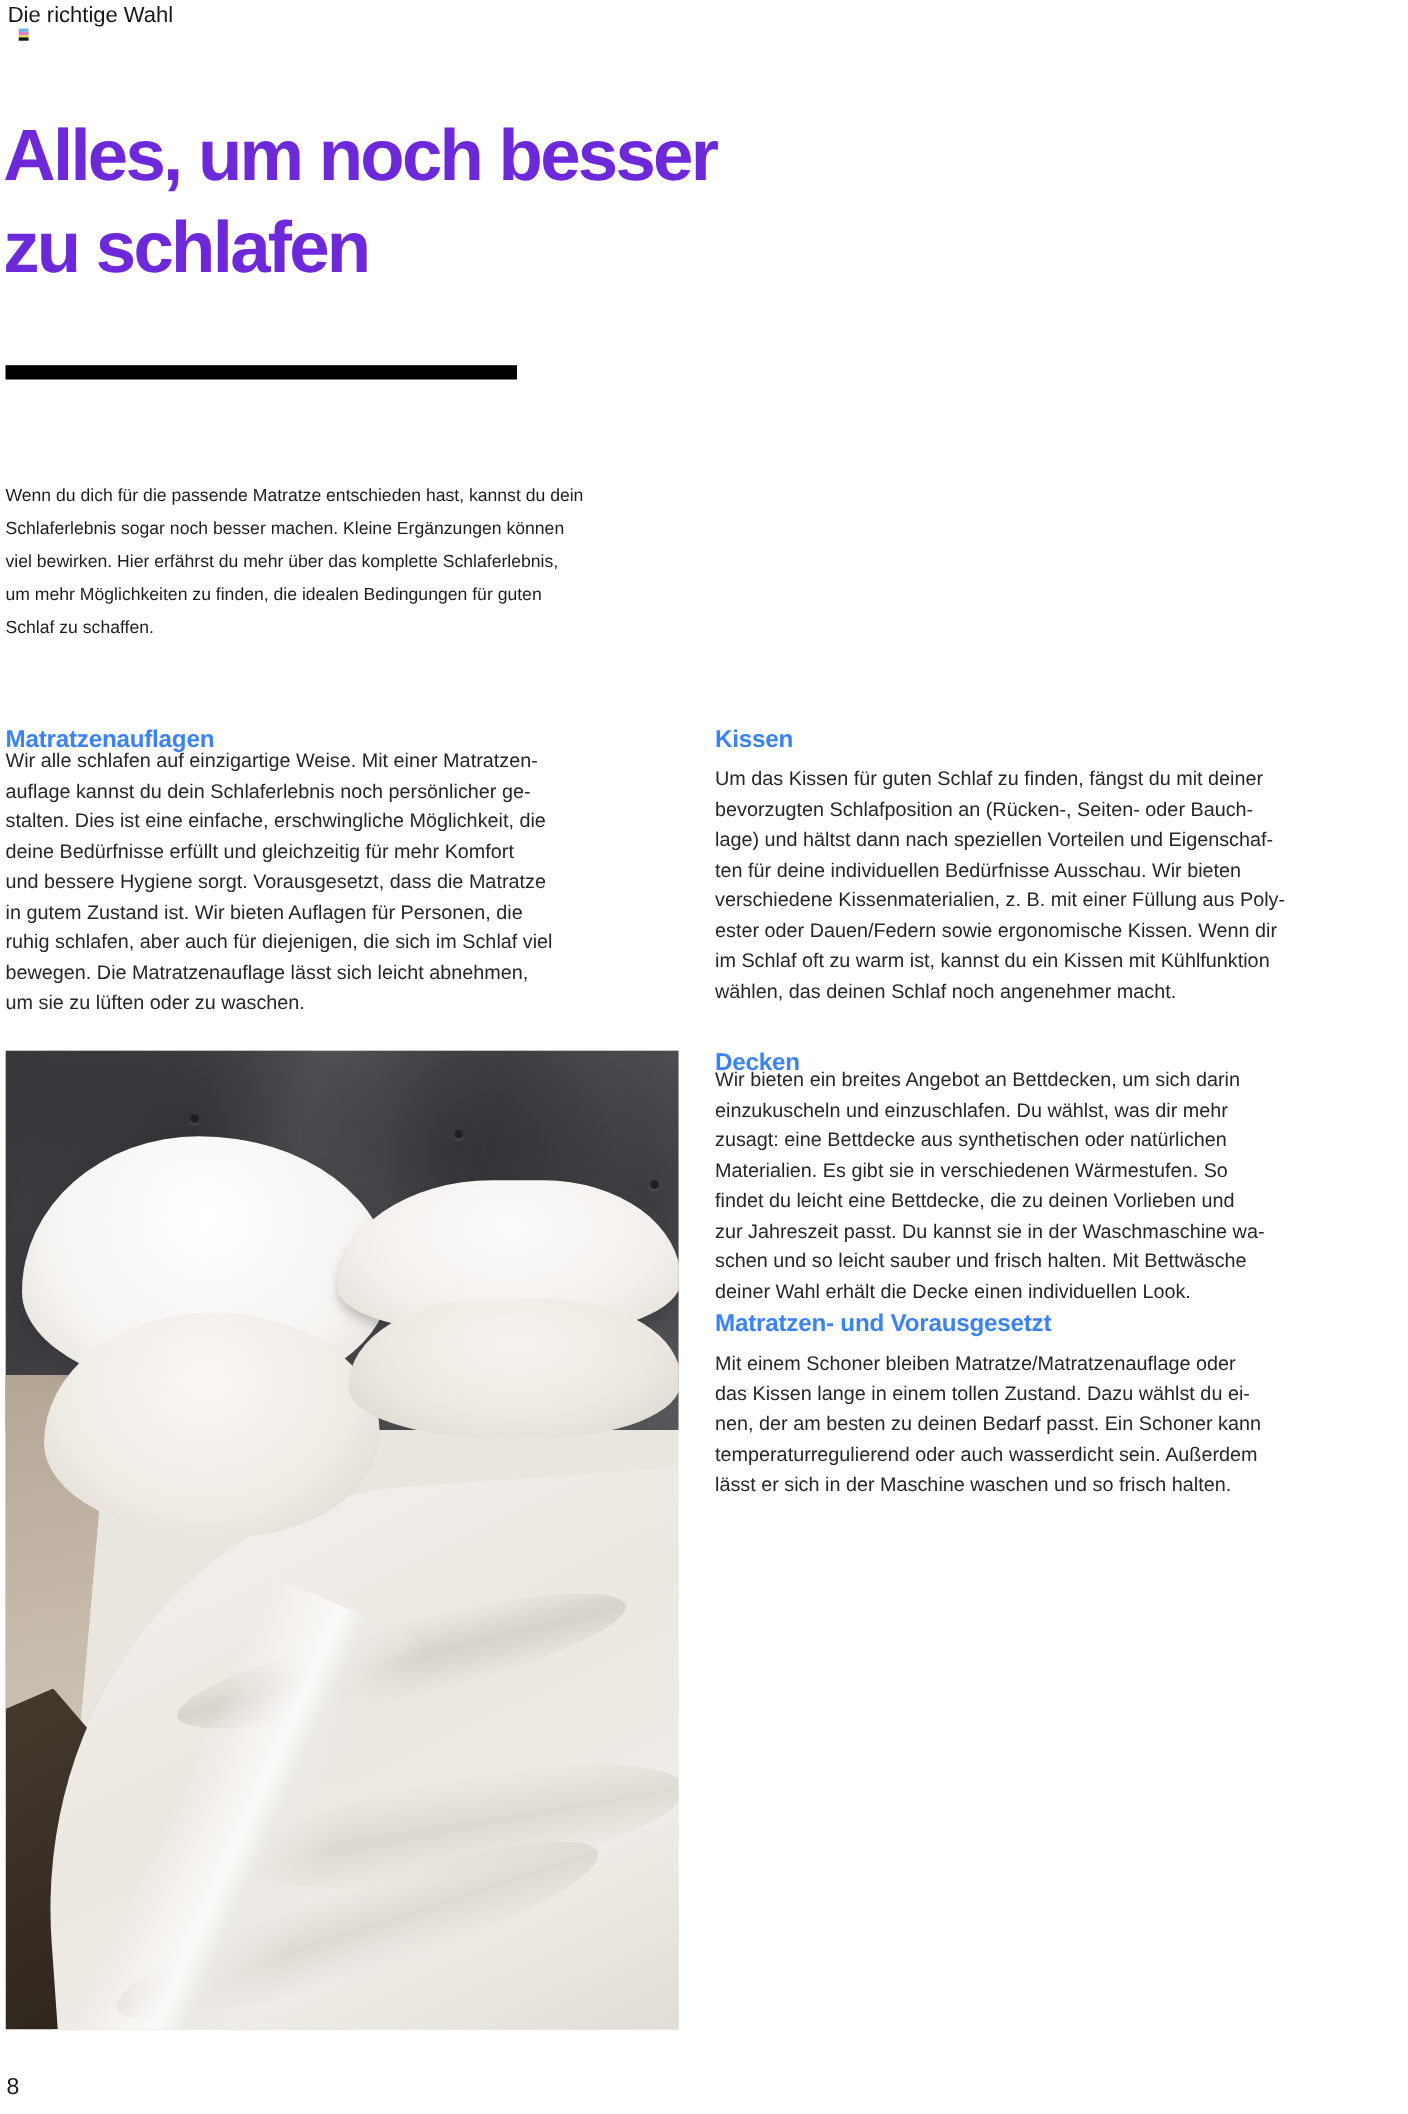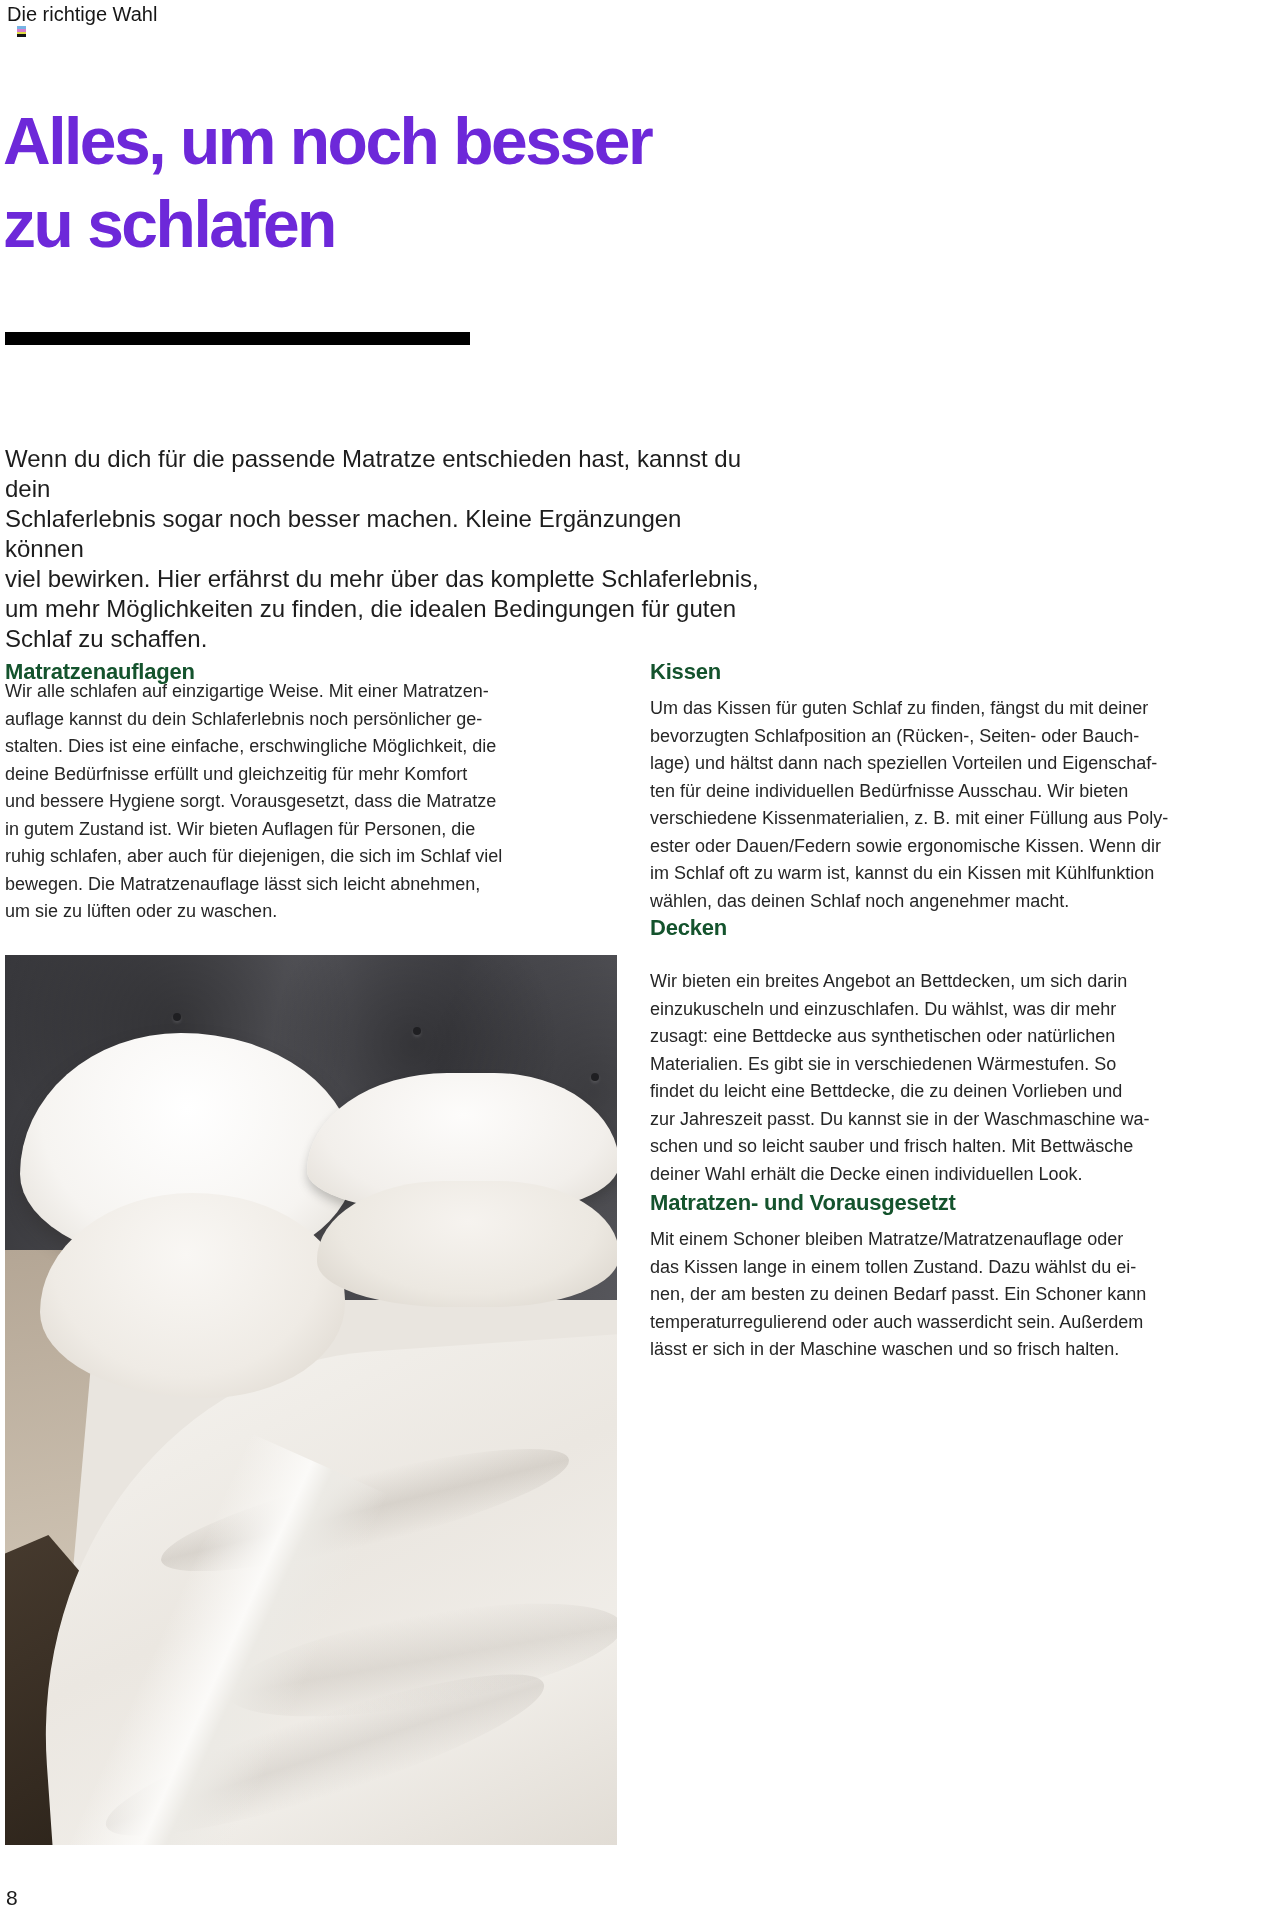--- a/index.html
+++ b/index.html
@@ -17,32 +17,32 @@
   .pm-2{background:#d97ccb;}
   .pm-3{background:#e0da43;}
   .pm-4{background:#141414;}
 
   .page-title{
     left:3px;top:56px;width:900px;font-size:66px;font-weight:bold;color:#6d28d9;
     line-height:83px;letter-spacing:-2.5px;
   }
   .title-rule{left:5px;top:332px;width:465px;height:13px;background:#000000;}
 
-  .intro{left:5px;top:420px;width:760px;font-size:24px;line-height:30px;color:#1d1d1d;}
+  .intro{left:5px;top:420px;width:760px;font-size:16px;line-height:30px;color:#1d1d1d;}
 
-  .sec-head{font-size:22px;font-weight:bold;color:#14532d;letter-spacing:-0.2px;}
+  .sec-head{font-size:22px;font-weight:bold;color:#3b82f6;letter-spacing:-0.2px;}
   .sec-body{font-size:18px;line-height:27.5px;color:#262626;}
 
   .h-matratzen{left:5px;top:641px;}
   .b-matratzen{left:5px;top:660px;width:640px;}
 
   .col-r{left:650px;width:630px;}
   .h-kissen{top:641px;}
   .b-kissen{top:677px;}
-  .h-decken{top:876px;margin-top:39px;}
+  .h-decken{top:914px;margin-top:39px;}
   .b-decken{top:950px;}
   .h-schoner{top:1172px;}
   .b-schoner{top:1208px;}
 
   .page-number{left:6px;top:1886px;font-size:21px;color:#1a1a1a;}
 
   
   .photo{left:5px;top:955px;width:612px;height:890px;overflow:hidden;background:#e9e5df;}
   .headboard{
     position:absolute;left:0;top:0;right:0;height:345px;

